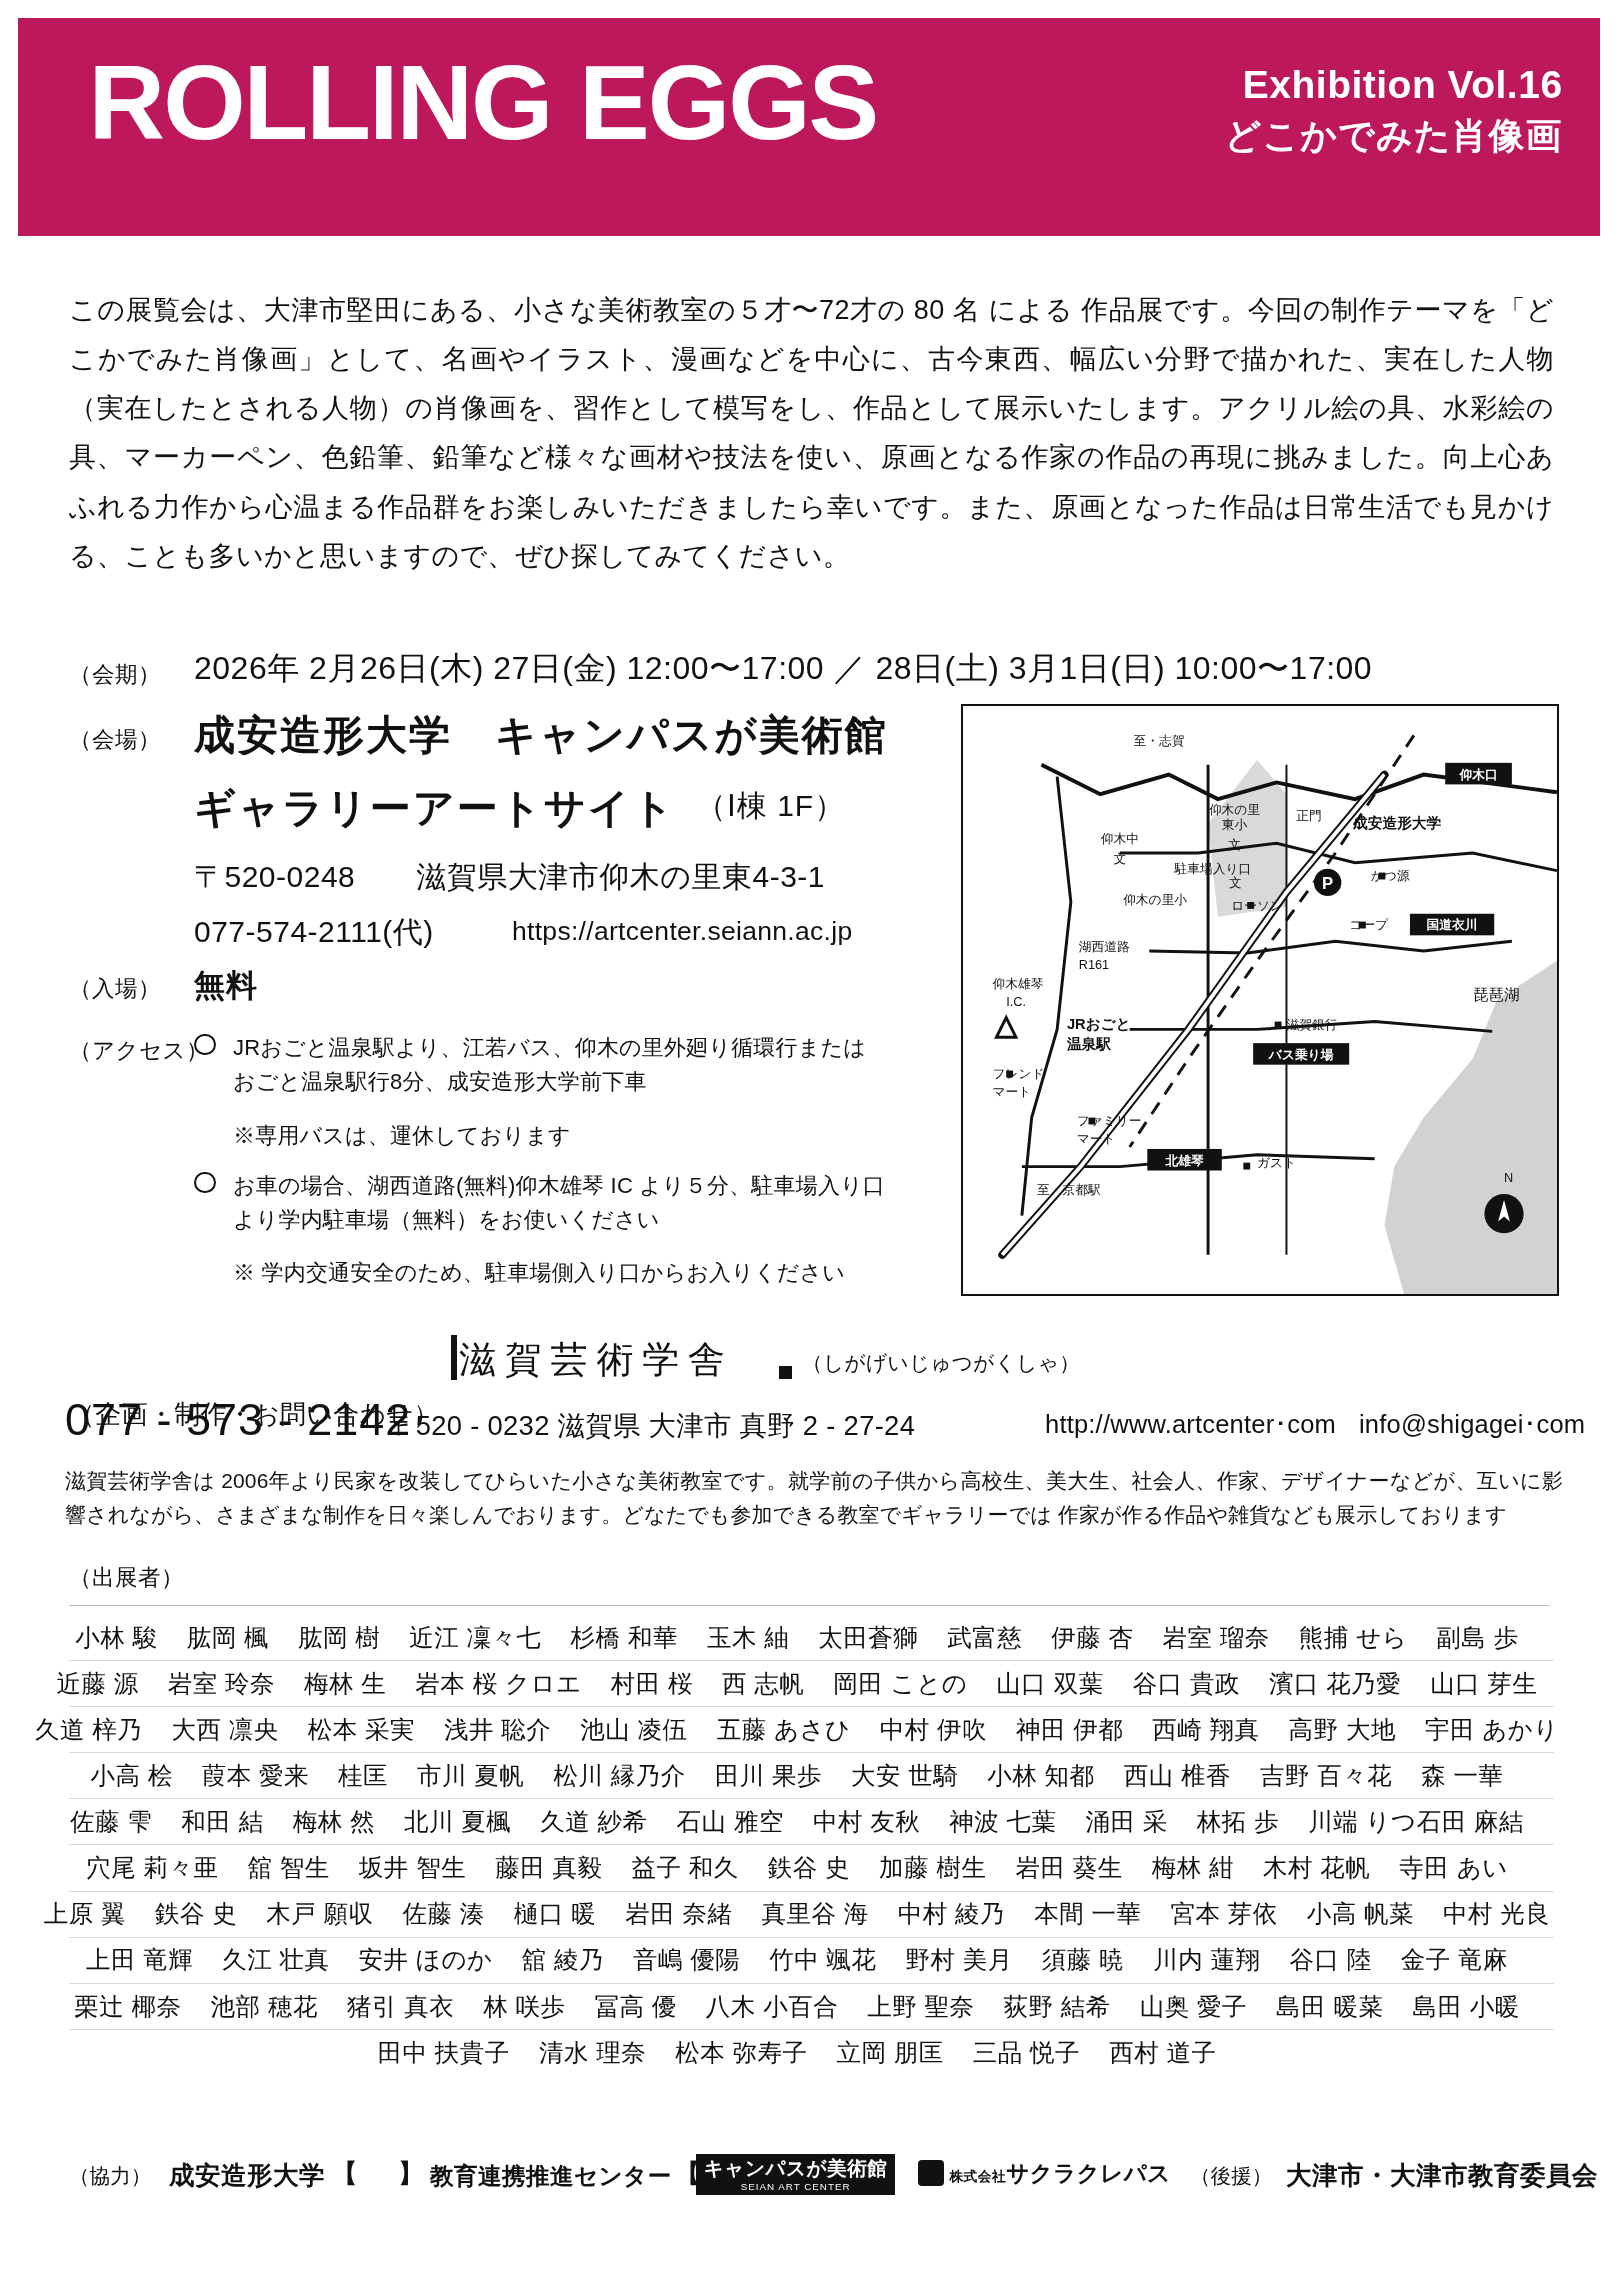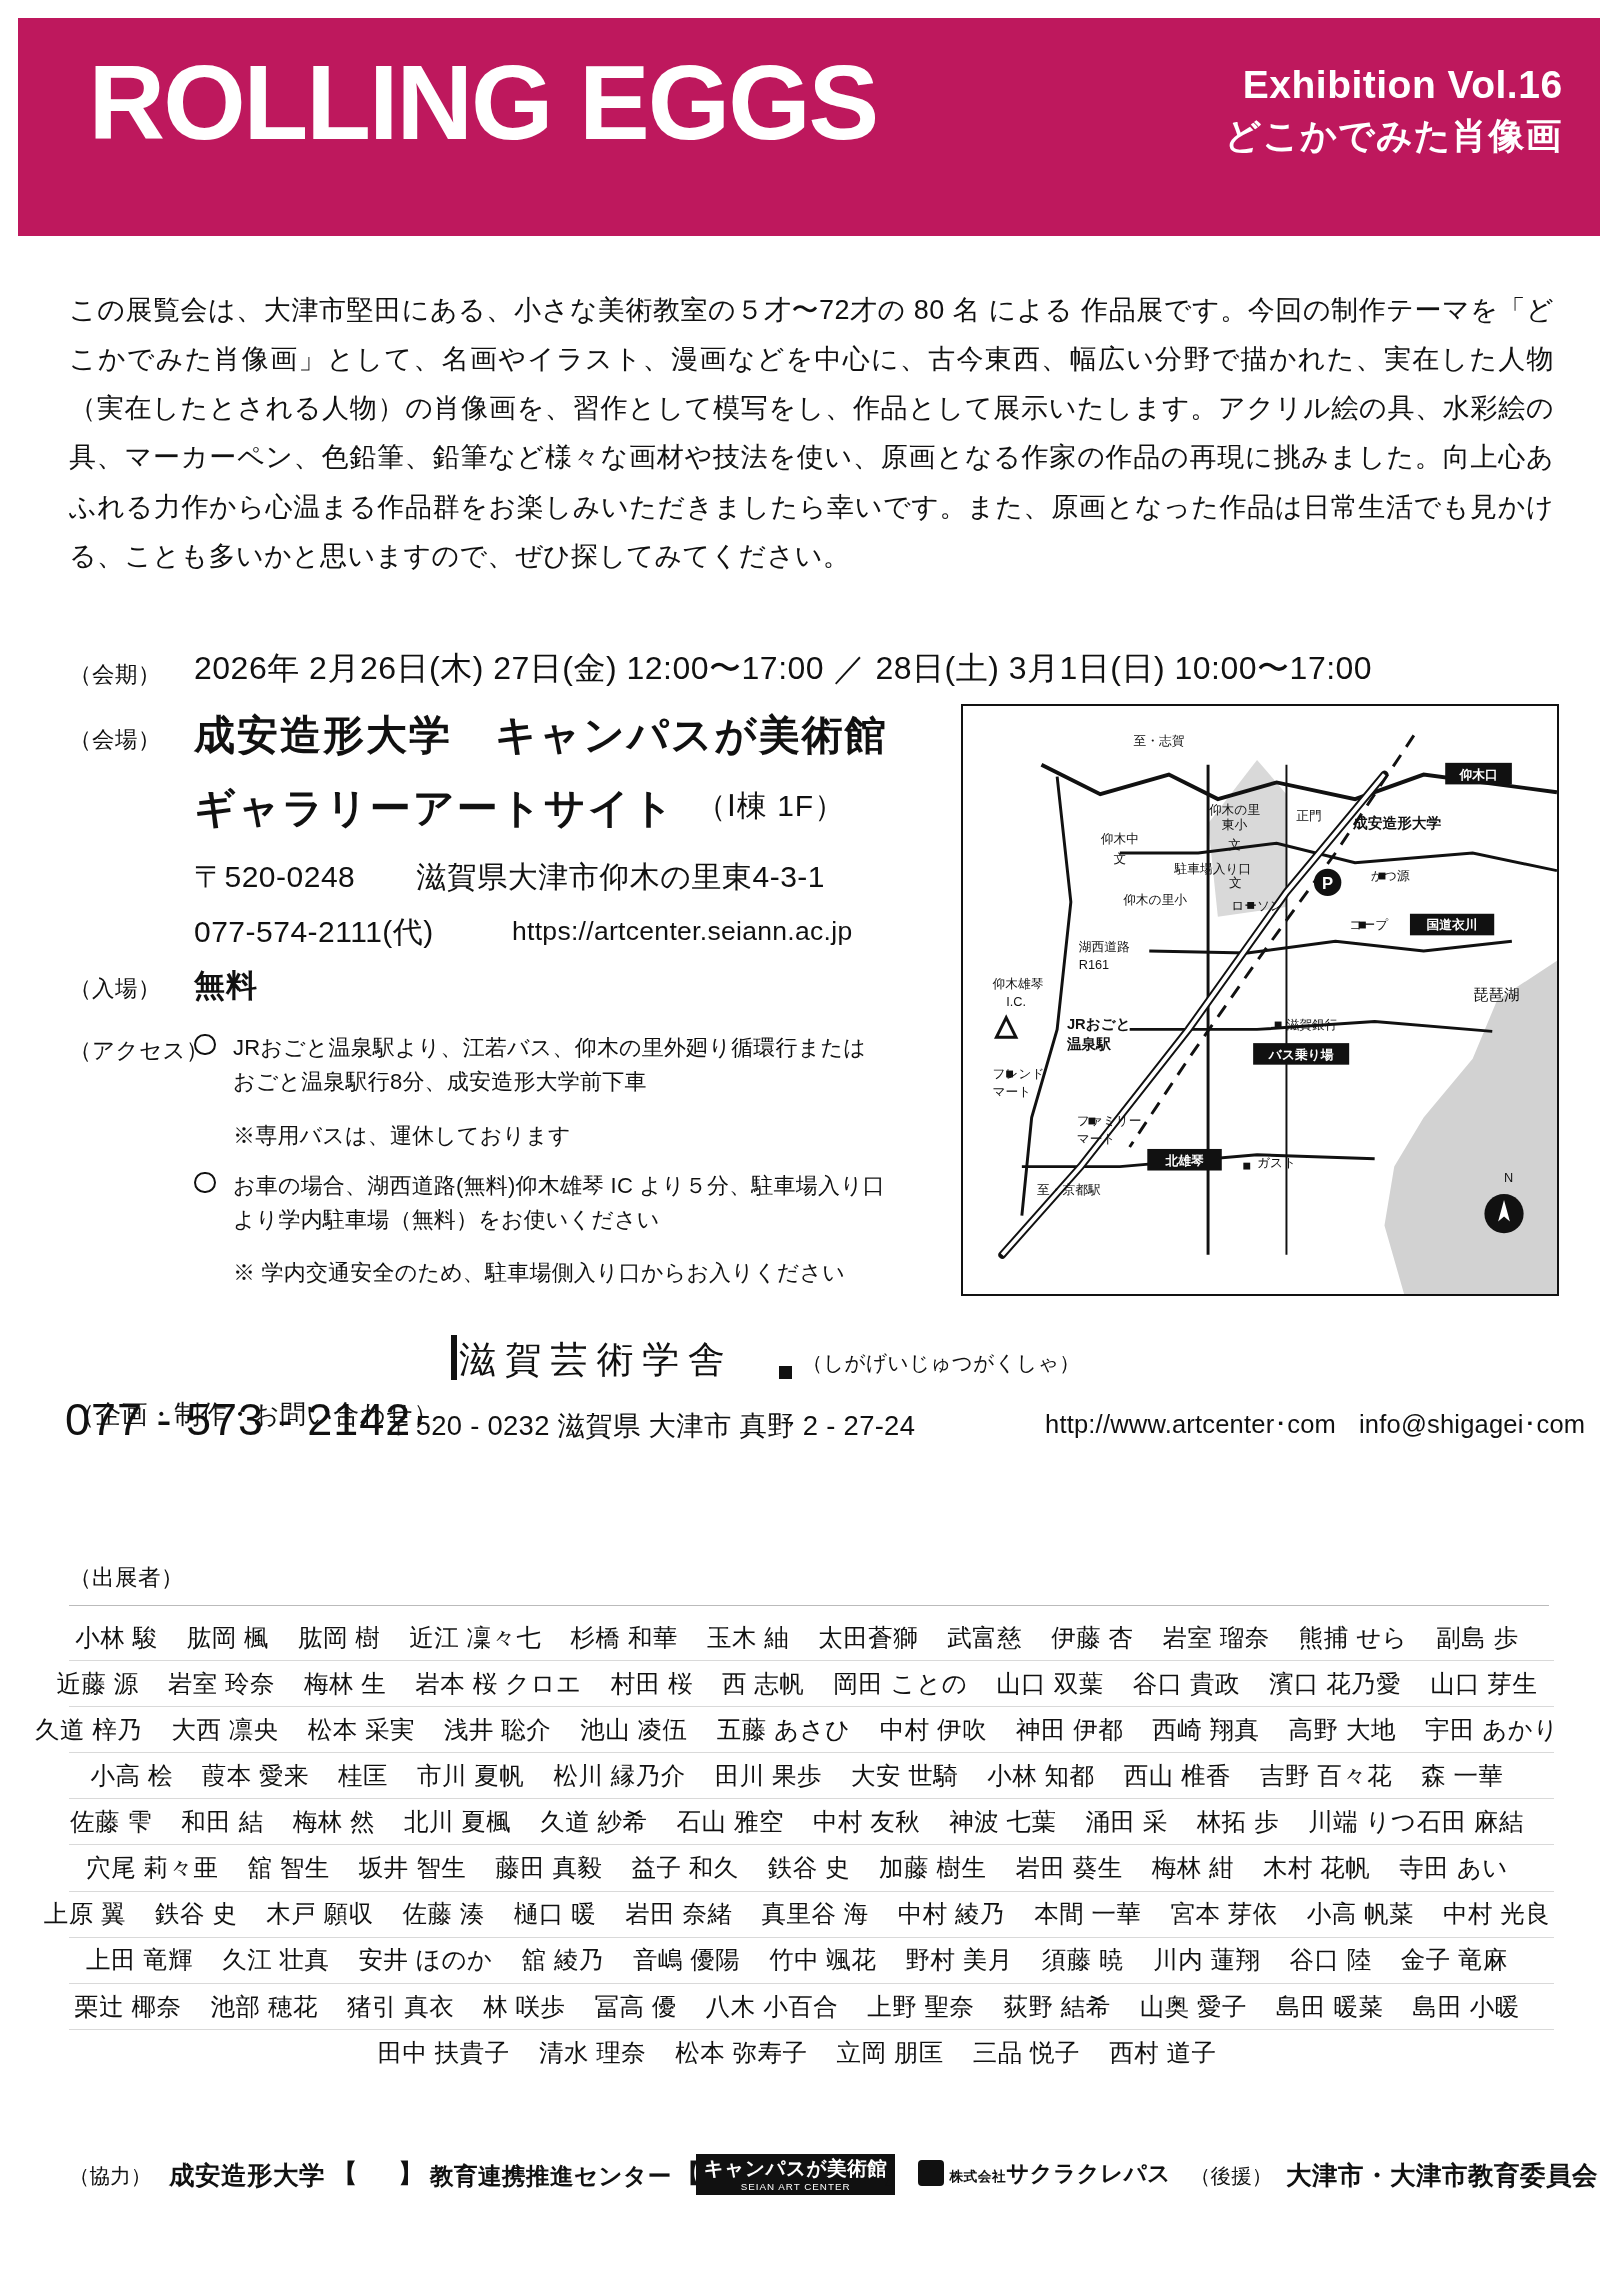--- a/index.html
+++ b/index.html
@@ -473,20 +473,21 @@
     <div class="org-reading">（しがげいじゅつがくしゃ）</div>
   </div>
 
   <div class="contact-row">
     <div class="contact-tel">077 - 573 - 2142</div>
     <div class="contact-addr">〒520 - 0232 滋賀県 大津市 真野 2 - 27-24</div>
     <div class="contact-web">http://www.artcenter･com</div>
     <div class="contact-mail">info@shigagei･com</div>
   </div>
 
+  <div class="org-desc">滋賀芸術学舎は 2006年より民家を改装してひらいた小さな美術教室です。就学前の子供から高校生、美大生、社会人、作家、デザイナーなどが、互いに影響されながら、さまざまな制作を日々楽しんでおります。どなたでも参加できる教室でギャラリーでは 作家が作る作品や雑貨なども展示しております</div>
 
   <div class="exh-label">（出展者）</div>
   <div class="exh-rule"></div>
   <div class="exh-list" id="exhibitor-list">
       <div class="exh-row">
         <span class="exh-name">小林 駿</span>
         <span class="exh-name">肱岡 楓</span>
         <span class="exh-name">肱岡 樹</span>
         <span class="exh-name">近江 凜々七</span>
         <span class="exh-name">杉橋 和華</span>

